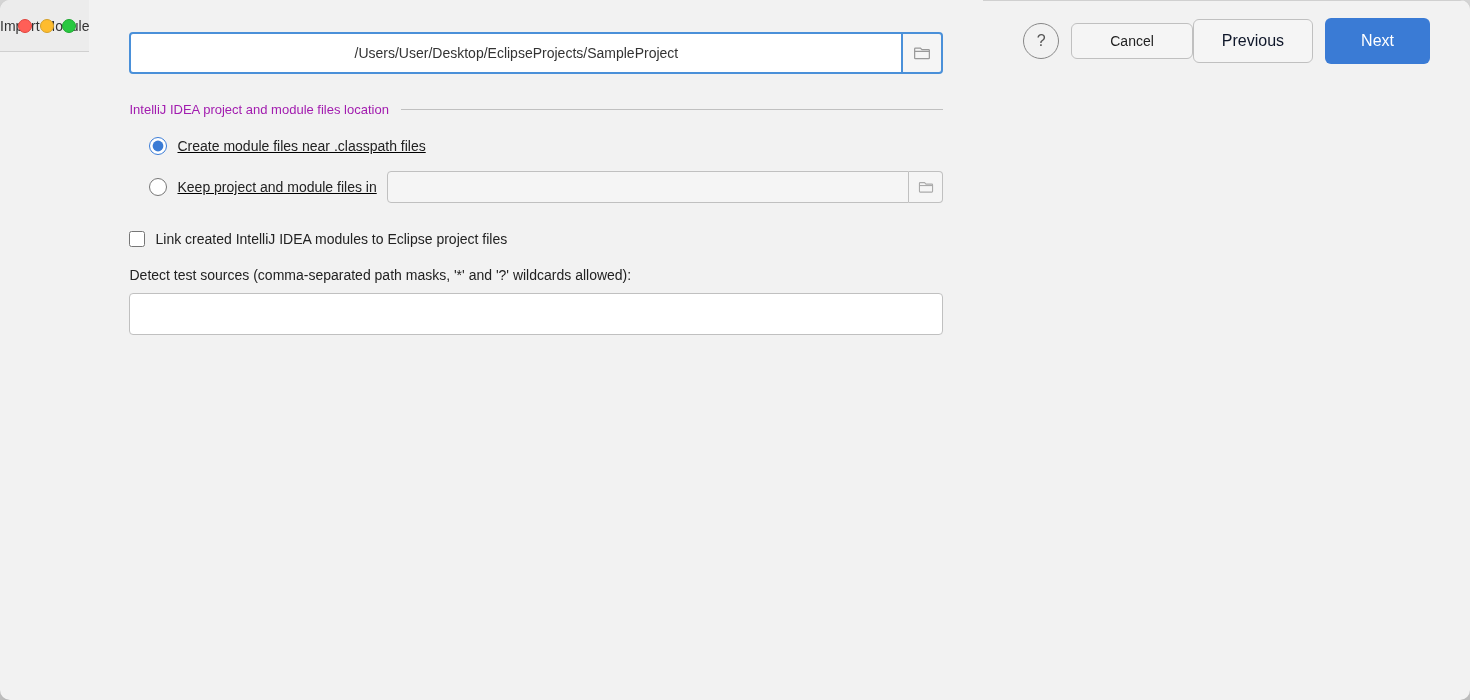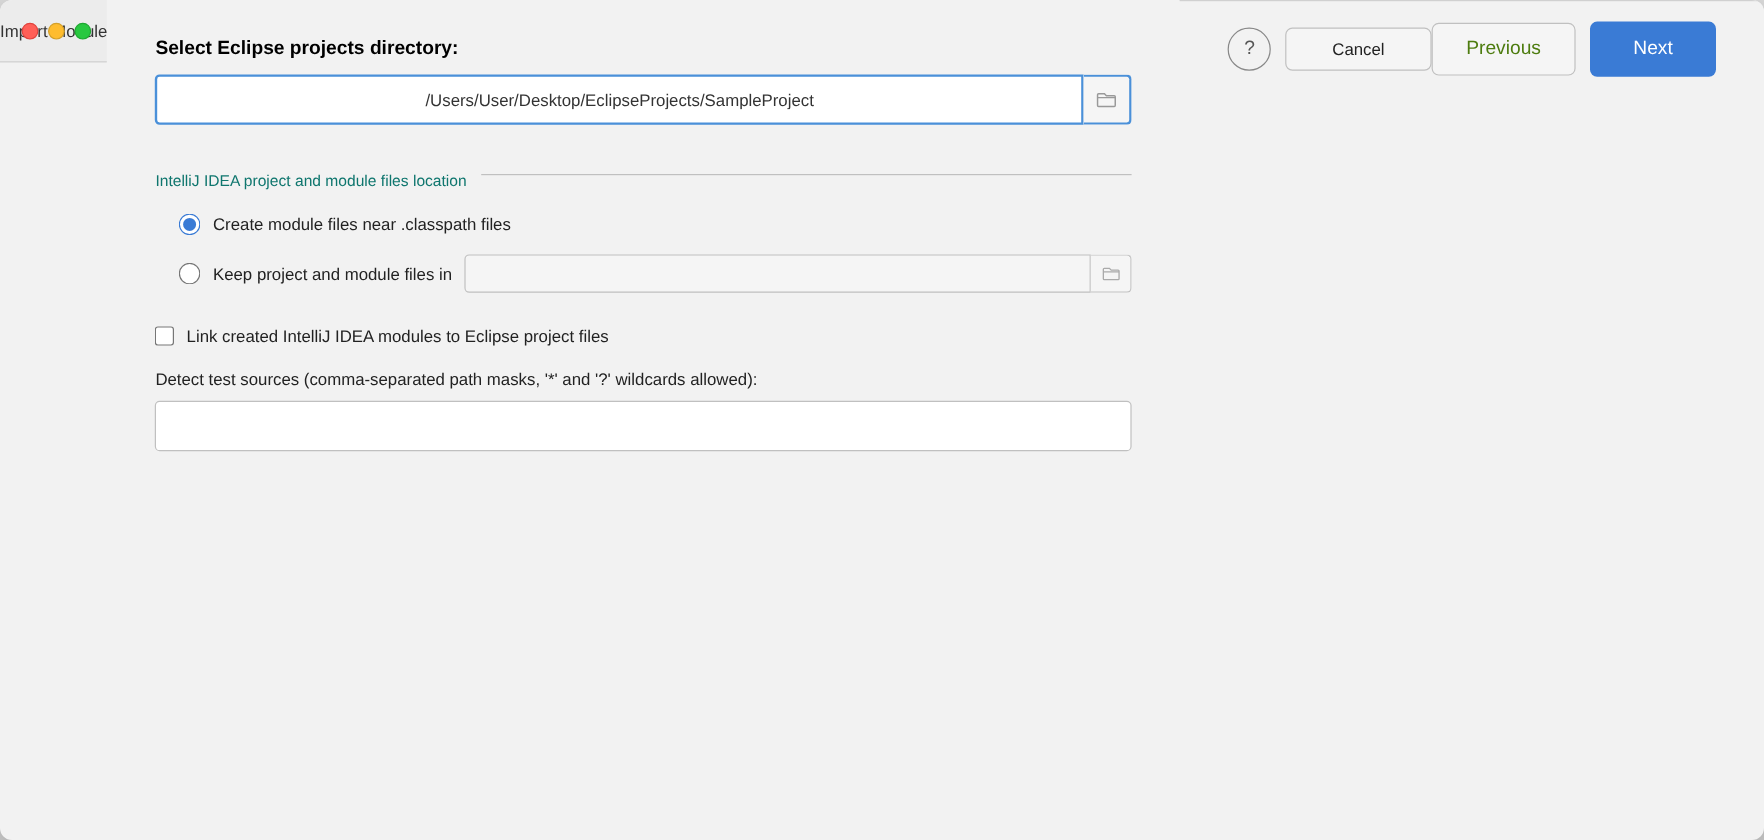--- a/index.html
+++ b/index.html
@@ -126,37 +126,37 @@
 
     .section-divider {
       display: flex;
       align-items: center;
       gap: 12px;
       margin-bottom: 20px;
     }
 
     .section-divider-text {
       font-size: 13px;
-      color: #0f766e;
+      color: #a21caf;
       white-space: nowrap;
-      margin-top: 11px;
     }
 
     .section-divider-line {
       flex: 1;
       height: 1px;
       background: #c0c0c0;
     }
 
     .radio-group {
       display: flex;
       flex-direction: column;
       gap: 16px;
       margin-bottom: 28px;
       padding-left: 20px;
+      text-decoration: underline;
     }
 
     .radio-row {
       display: flex;
       align-items: center;
       gap: 10px;
     }
 
     .radio-input {
       width: 18px;
@@ -288,21 +288,21 @@
       align-items: center;
       gap: 12px;
     }
 
     .prev-btn {
       height: 44px;
       padding: 0 28px;
       border: 1px solid #c0c0c0;
       border-radius: 6px;
       background: #f5f5f5;
-      color: #4d7c0f;
+      color: #0f172a;
       font-size: 16px;
       cursor: pointer;
     }
 
     .next-btn {
       height: 46px;
       padding: 0 36px;
       border: none;
       border-radius: 6px;
       background: #3a7bd5;
@@ -322,21 +322,20 @@
       <div class="traffic-light close"></div>
       <div class="traffic-light minimize"></div>
       <div class="traffic-light maximize"></div>
     </div>
     <span class="title">Import Module</span>
   </div>
 
   <div class="content">
 
     <div>
-      <div class="section-label">Select Eclipse projects directory:</div>
       <div class="directory-row">
         <input class="directory-input" type="text" value="/Users/User/Desktop/EclipseProjects/SampleProject" style="">
         <button class="folder-btn">
           <svg width="18" height="16" viewBox="0 0 22 18" fill="none" xmlns="http://www.w3.org/2000/svg">
             <path d="M2 4C2 3.44772 2.44772 3 3 3H9L11 5H19C19.5523 5 20 5.44772 20 6V15C20 15.5523 19.5523 16 19 16H3C2.44772 16 2 15.5523 2 15V4Z" stroke="#999" stroke-width="1.5" fill="none"></path>
             <path d="M2 7H20" stroke="#999" stroke-width="1.5"></path>
           </svg>
         </button>
       </div>
     </div>

